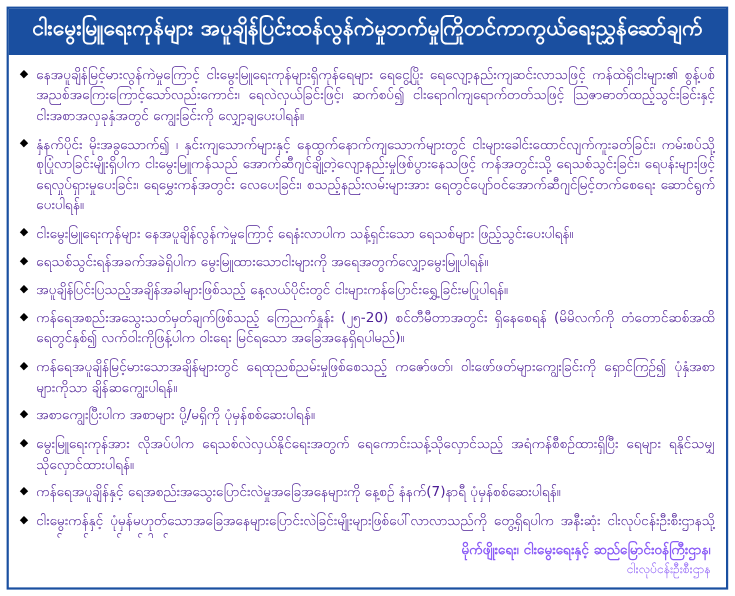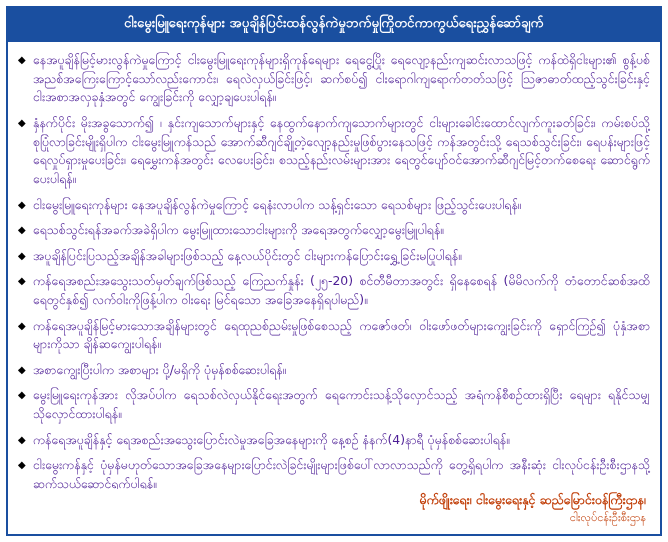--- a/index.html
+++ b/index.html
@@ -27,21 +27,21 @@
     border: 2px solid #1a4fa0;
     background: #ffffff;
     display: flex;
     flex-direction: column;
   }
   .title-bar {
     background: #1a4fa0;
     color: #ffffff;
     text-align: center;
     padding: 7px 8px 9px 8px;
-    font-size: 13px;
+    font-size: 19px;
     font-weight: bold;
     line-height: 1.25;
     letter-spacing: 0.2px;
     border-bottom: 2px solid #1a4fa0;
   }
   .body-area {
     flex: 1 1 auto;
     padding: 9px 10px 4px 10px;
     box-sizing: border-box;
     overflow: hidden;
@@ -73,21 +73,21 @@
     text-align: justify;
     word-break: break-word;
   }
   .footer {
     padding: 2px 14px 8px 14px;
     text-align: right;
   }
   .sig-line {
     font-size: 12.4px;
     font-weight: bold;
-    color: #c2410c;
+    color: #8b5cf6;
     line-height: 1.5;
   }
   .sig-line.second {
     font-size: 11px;
     font-weight: normal;
   }
 </style>
 </head>
 <body>
 
@@ -129,21 +129,21 @@
         <li>
           <span class="bullet">◆</span>
           <span class="ptext">အစာကျွေးပြီးပါက အစာများ ပို့/မရှိကို ပုံမှန်စစ်ဆေးပါရန်။</span>
         </li>
         <li>
           <span class="bullet">◆</span>
           <span class="ptext">မွေးမြူရေးကုန်အား လိုအပ်ပါက ရေသစ်လဲလှယ်နိုင်ရေးအတွက် ရေကောင်းသန့်သိုလှောင်သည့် အရံကန်စီစဉ်ထားရှိပြီး ရေများ ရနိုင်သမျှ သိုလှောင်ထားပါရန်။</span>
         </li>
         <li>
           <span class="bullet">◆</span>
-          <span class="ptext">ကန်ရေအပူချိန်နှင့် ရေအစည်းအသွေးပြောင်းလဲမှုအခြေအနေများကို နေ့စဉ် နံနက်(4)နာရီ ပုံမှန်စစ်ဆေးပါရန်။</span>
+          <span class="ptext">ကန်ရေအပူချိန်နှင့် ရေအစည်းအသွေးပြောင်းလဲမှုအခြေအနေများကို နေ့စဉ် နံနက်(7)နာရီ ပုံမှန်စစ်ဆေးပါရန်။</span>
         </li>
         <li>
           <span class="bullet">◆</span>
           <span class="ptext">ငါးမွေးကန်နှင့် ပုံမှန်မဟုတ်သောအခြေအနေများပြောင်းလဲခြင်းမျိုးများဖြစ်ပေါ်လာလာသည်ကို တွေ့ရှိရပါက အနီးဆုံး ငါးလုပ်ငန်းဦးစီးဌာနသို့ ဆက်သွယ်ဆောင်ရွက်ပါရန်။</span>
         </li>
       </ul>
     </div>
 
     <div class="footer">
       <div class="sig-line">မိုက်ဖျိုးရေး၊ ငါးမွေးရေးနှင့် ဆည်မြောင်းဝန်ကြီးဌာန၊</div>

